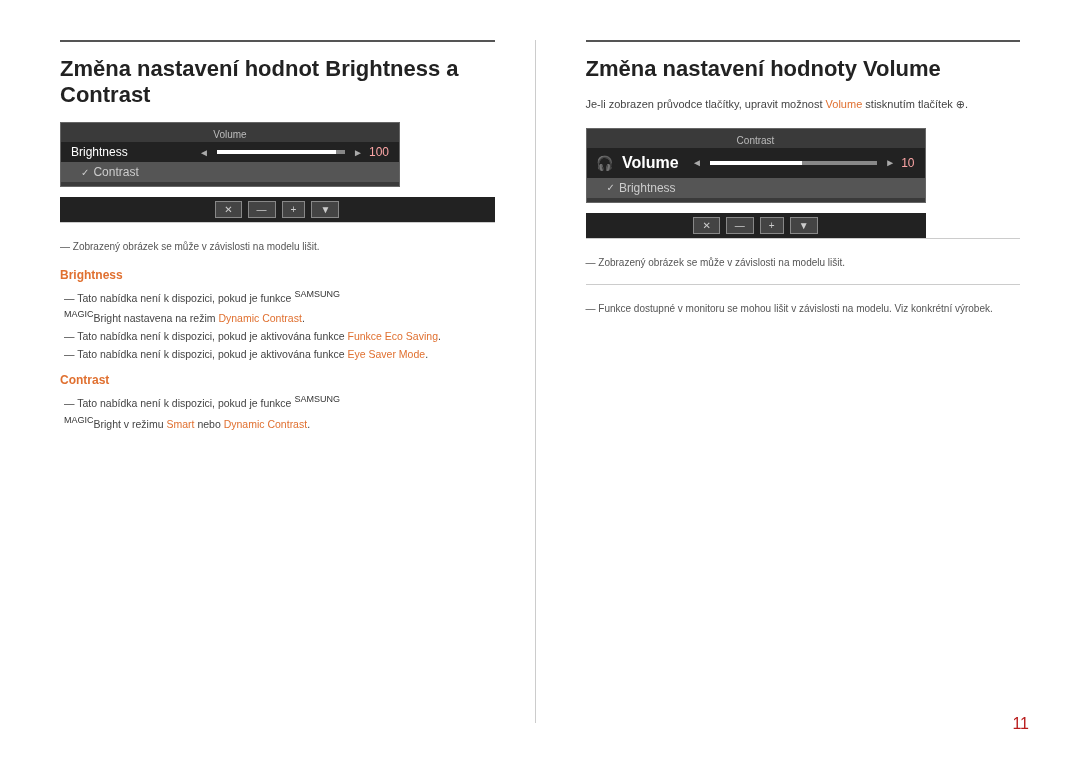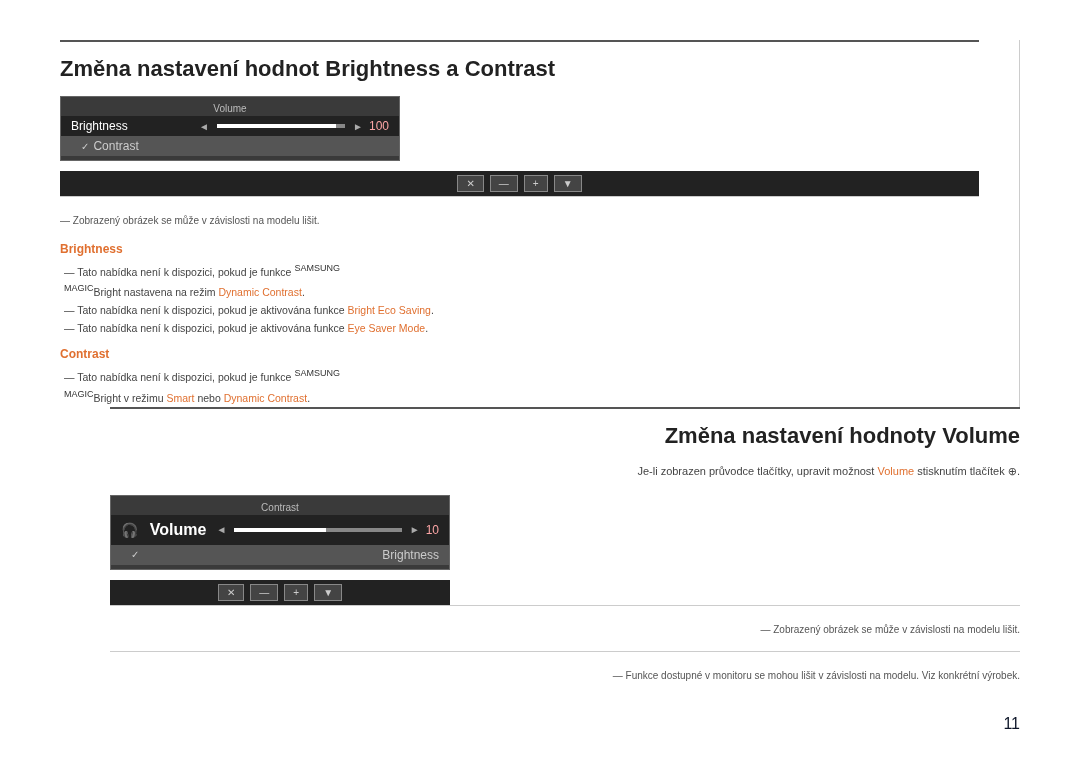--- a/index.html
+++ b/index.html
@@ -11,33 +11,31 @@
       position: relative;
       overflow: hidden;
       color: #333;
     }
 
     .page-container {
       display: flex;
       width: 100%;
       height: 100%;
       padding: 40px 60px 40px 60px;
-      flex-direction: column;
     }
 
     .left-column {
       flex: 1;
       padding-right: 40px;
       border-right: 1px solid #ccc;
     }
 
     .right-column {
       flex: 1;
       padding-left: 50px;
-      text-align: right;
     }
 
     .section-title {
       font-size: 22px;
       font-weight: bold;
       color: #222;
       margin-bottom: 14px;
       border-top: 2px solid #555;
       padding-top: 14px;
     }
@@ -205,23 +203,23 @@
     .volume-label {
       font-size: 16px;
       font-weight: bold;
       margin-right: 10px;
       min-width: 60px;
     }
 
     .page-number {
       position: absolute;
       bottom: 30px;
-      right: 60px;
+      right: 51px;
       font-size: 16px;
-      color: #0f172a;
+      color: #b91c1c;
     }
   </style>
 </head>
 <body>
 
 <div class="page-container">
 
   <div class="left-column">
     <h2 class="section-title">Změna nastavení hodnot Brightness a Contrast</h2>
 
@@ -251,21 +249,21 @@
       <span class="osd-btn">▼</span>
     </div>
 
     <p class="note-text">Zobrazený obrázek se může v závislosti na modelu lišit.</p>
 
     <div class="sub-section-title">Brightness</div>
     <p class="bullet-note">
       <span>Tato nabídka není k dispozici, pokud je funkce </span><sup class="brand-text">SAMSUNG<br>MAGIC</sup><span>Bright</span><span> nastavena na režim </span><span class="highlight-orange">Dynamic Contrast</span><span>.</span>
     </p>
     <p class="bullet-note">
-      <span>Tato nabídka není k dispozici, pokud je aktivována funkce </span><span class="highlight-orange">Bright Eco Saving</span><span>.</span>
+      <span>Tato nabídka není k dispozici, pokud je aktivována funkce </span><span class="highlight-orange">Funkce Eco Saving</span><span>.</span>
     </p>
     <p class="bullet-note">
       <span>Tato nabídka není k dispozici, pokud je aktivována funkce </span><span class="highlight-orange">Eye Saver Mode</span><span>.</span>
     </p>
 
     <div class="sub-section-title">Contrast</div>
     <p class="bullet-note">
       <span>Tato nabídka není k dispozici, pokud je funkce </span><sup class="brand-text">SAMSUNG<br>MAGIC</sup><span>Bright</span><span> v režimu </span><span class="highlight-orange">Smart</span><span> nebo </span><span class="highlight-orange">Dynamic Contrast</span><span>.</span>
     </p>
   </div>

